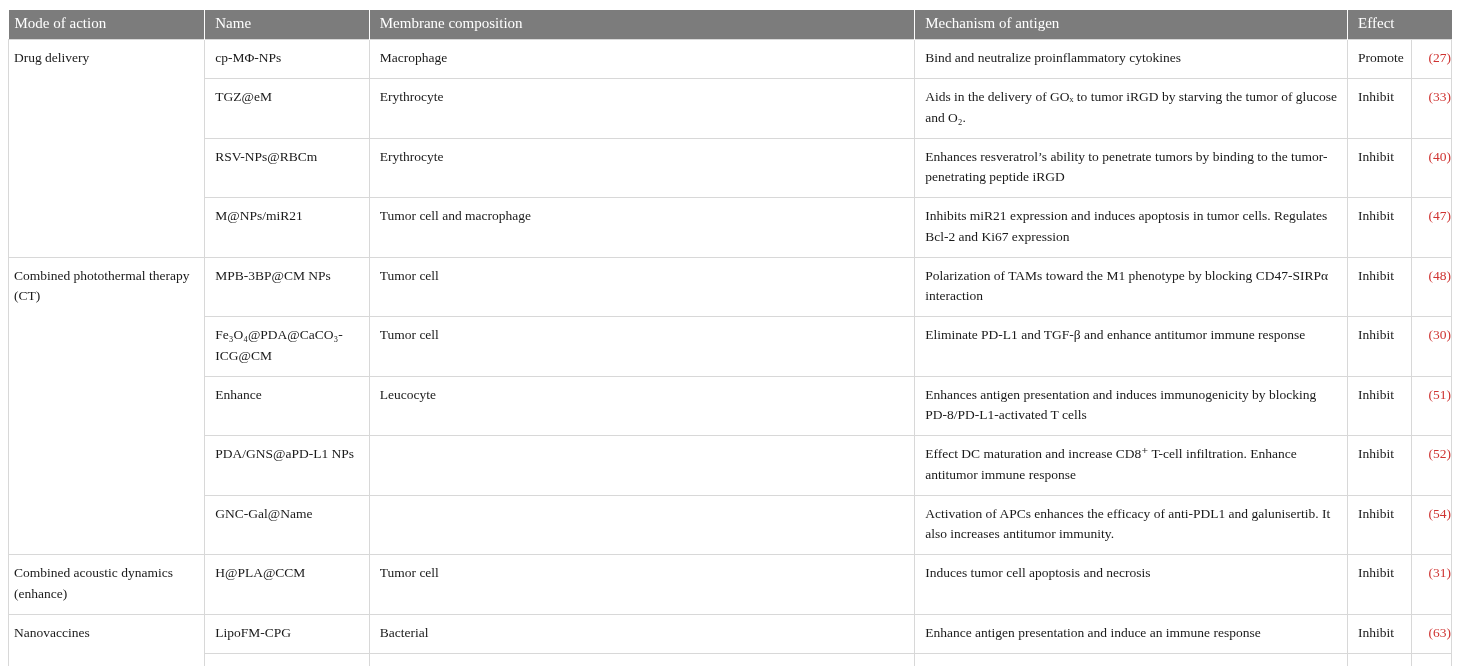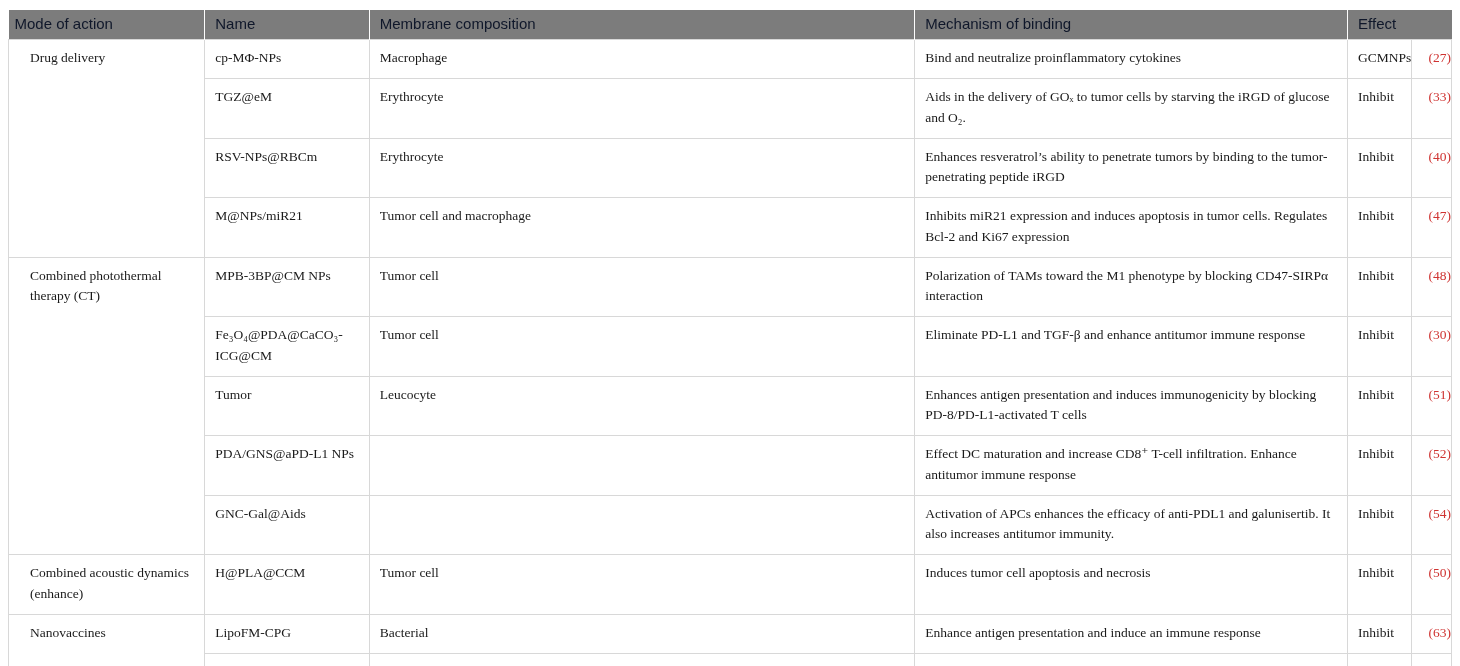--- a/index.html
+++ b/index.html
@@ -15,40 +15,40 @@
   .page { padding: 10px 8px 6px 8px; }
 
   table.paper-table {
     width: 100%;
     border-collapse: collapse;
     table-layout: fixed;
   }
 
   thead th {
     background: #7c7c7c;
-    color: #0f172a;
-    font-family: Liberation Sans, sans-serif;
+    color: #ffffff;
+    font-family: Liberation Serif, serif;
     font-weight: 500;
     font-size: 15px;
     text-align: left;
     vertical-align: middle;
     padding: 5px 10px 7px 10px;
     border-right: 1px solid #fdfdfd;
   }
   thead th:first-child { padding-left: 6px; }
   thead th:last-child { border-right: none; }
 
   tbody td {
     border: 1px solid #d8d8d8;
     vertical-align: top;
     padding: 8px 10px 10px 10px;
     font-size: 13.5px;
     line-height: 1.5;
   }
-  td.col-mode  { padding-left: 21px; }
+  td.col-mode  { padding-left: 5px; }
   td.col-effect { padding-right: 4px; }
   td.col-ref {
     color: #cf3331;
     text-align: center;
     padding-left: 17px;
     padding-right: 3px;
     cursor: pointer;
   }
 </style>
 </head>
@@ -62,37 +62,37 @@
       <col style="width:37.8%">
       <col style="width:30.0%">
       <col style="width:4.4%">
       <col style="width:2.8%">
     </colgroup>
     <thead>
       <tr>
         <th>Mode of action</th>
         <th>Name</th>
         <th>Membrane composition</th>
-        <th>Mechanism of binding</th>
+        <th>Mechanism of antigen</th>
         <th colspan="2">Effect</th>
       </tr>
     </thead>
     <tbody>
         <tr>
           <td rowspan="4" class="col-mode">Drug delivery</td>
           <td class="col-name">cp-MΦ-NPs</td>
           <td class="col-membrane">Macrophage</td>
           <td class="col-mechanism">Bind and neutralize proinflammatory cytokines</td>
-          <td class="col-effect">GCMNPs</td>
+          <td class="col-effect">Promote</td>
           <td class="col-ref">(27)</td>
         </tr>
         <tr>
           <td class="col-name">TGZ@eM</td>
           <td class="col-membrane">Erythrocyte</td>
-          <td class="col-mechanism">Aids in the delivery of GOₓ to tumor cells by starving the iRGD of glucose and O₂.</td>
+          <td class="col-mechanism">Aids in the delivery of GOₓ to tumor iRGD by starving the tumor of glucose and O₂.</td>
           <td class="col-effect">Inhibit</td>
           <td class="col-ref">(33)</td>
         </tr>
         <tr>
           <td class="col-name">RSV-NPs@RBCm</td>
           <td class="col-membrane">Erythrocyte</td>
           <td class="col-mechanism">Enhances resveratrol’s ability to penetrate tumors by binding to the tumor-penetrating peptide iRGD</td>
           <td class="col-effect">Inhibit</td>
           <td class="col-ref">(40)</td>
         </tr>
@@ -112,47 +112,47 @@
           <td class="col-ref">(48)</td>
         </tr>
         <tr>
           <td class="col-name">Fe₃O₄@PDA@CaCO₃-ICG@CM</td>
           <td class="col-membrane">Tumor cell</td>
           <td class="col-mechanism">Eliminate PD-L1 and TGF-β and enhance antitumor immune response</td>
           <td class="col-effect">Inhibit</td>
           <td class="col-ref">(30)</td>
         </tr>
         <tr>
-          <td class="col-name">Tumor</td>
+          <td class="col-name">Enhance</td>
           <td class="col-membrane">Leucocyte</td>
           <td class="col-mechanism">Enhances antigen presentation and induces immunogenicity by blocking PD-8/PD-L1-activated T cells</td>
           <td class="col-effect">Inhibit</td>
           <td class="col-ref">(51)</td>
         </tr>
         <tr>
           <td class="col-name">PDA/GNS@aPD-L1 NPs</td>
           <td class="col-membrane"></td>
           <td class="col-mechanism">Effect DC maturation and increase CD8⁺ T-cell infiltration. Enhance antitumor immune response</td>
           <td class="col-effect">Inhibit</td>
           <td class="col-ref">(52)</td>
         </tr>
         <tr>
-          <td class="col-name">GNC-Gal@Aids</td>
+          <td class="col-name">GNC-Gal@Name</td>
           <td class="col-membrane"></td>
           <td class="col-mechanism">Activation of APCs enhances the efficacy of anti-PDL1 and galunisertib. It also increases antitumor immunity.</td>
           <td class="col-effect">Inhibit</td>
           <td class="col-ref">(54)</td>
         </tr>
         <tr>
           <td rowspan="1" class="col-mode">Combined acoustic dynamics (enhance)</td>
           <td class="col-name">H@PLA@CCM</td>
           <td class="col-membrane">Tumor cell</td>
           <td class="col-mechanism">Induces tumor cell apoptosis and necrosis</td>
           <td class="col-effect">Inhibit</td>
-          <td class="col-ref">(50)</td>
+          <td class="col-ref">(31)</td>
         </tr>
         <tr>
           <td rowspan="2" class="col-mode">Nanovaccines</td>
           <td class="col-name">LipoFM-CPG</td>
           <td class="col-membrane">Bacterial</td>
           <td class="col-mechanism">Enhance antigen presentation and induce an immune response</td>
           <td class="col-effect">Inhibit</td>
           <td class="col-ref">(63)</td>
         </tr>
         <tr>

